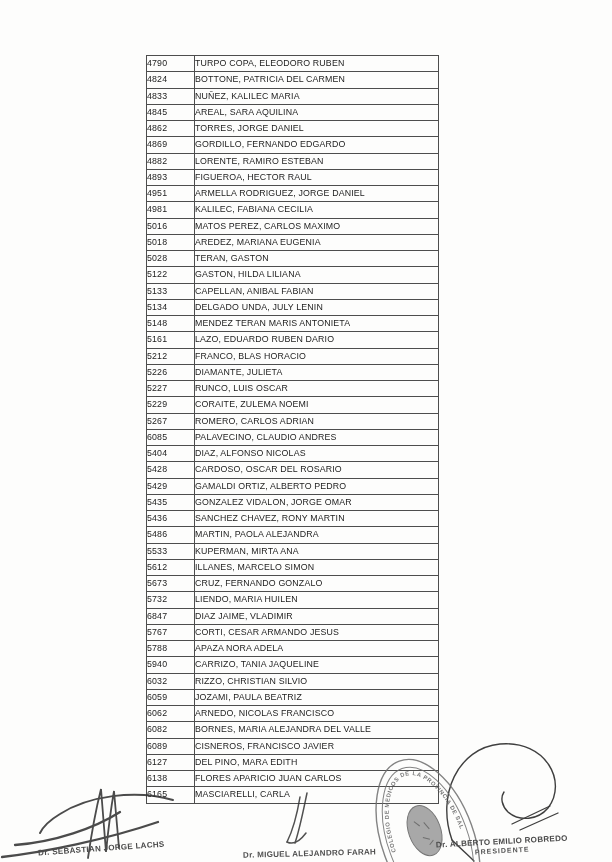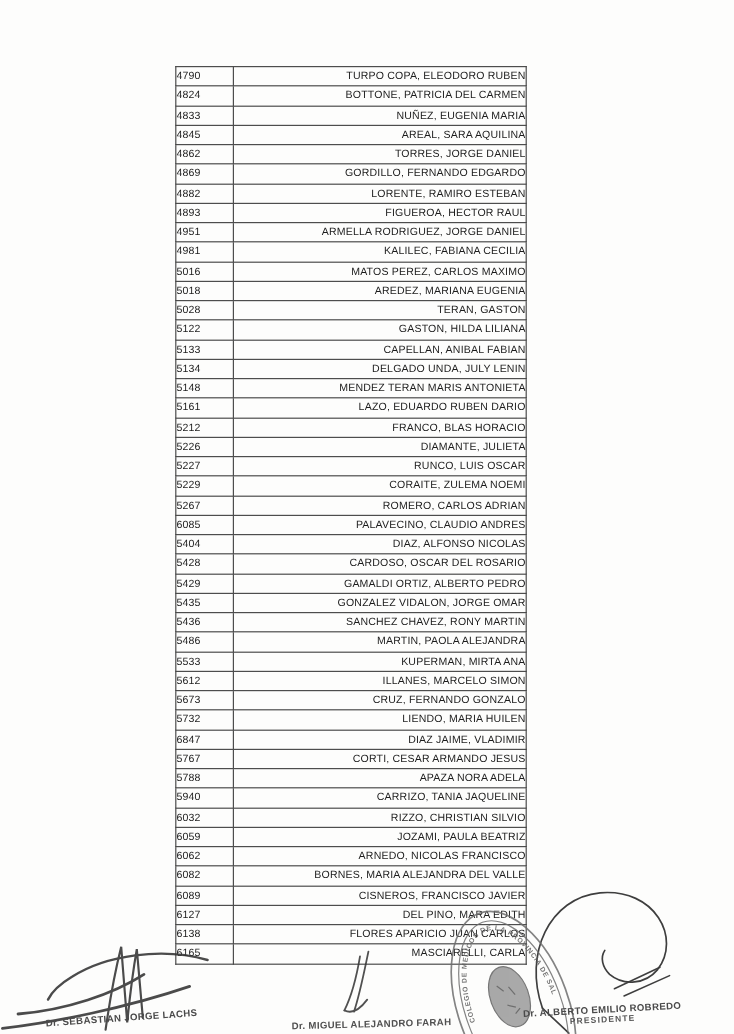--- a/index.html
+++ b/index.html
@@ -48,21 +48,21 @@
     letter-spacing: 0.15px;
     white-space: nowrap;
     overflow: hidden;
   }
   td.num {
     width: 47px;
     text-align: left;
   }
   td.name {
     width: 243px;
-    text-align: right;
+    text-align: left;
     padding-left: 7px;
   }
   .sig-label {
     position: absolute;
     font-size: 8px;
     font-weight: 600;
     color: #4a4a4a;
     letter-spacing: 0.3px;
     white-space: nowrap;
   }
@@ -112,21 +112,21 @@
         <tr>
           <td class="num">4790</td>
           <td class="name">TURPO COPA, ELEODORO RUBEN</td>
         </tr>
         <tr>
           <td class="num">4824</td>
           <td class="name">BOTTONE, PATRICIA DEL CARMEN</td>
         </tr>
         <tr>
           <td class="num">4833</td>
-          <td class="name">NUÑEZ, EUGENIA MARIA</td>
+          <td class="name">NUÑEZ, KALILEC MARIA</td>
         </tr>
         <tr>
           <td class="num">4845</td>
           <td class="name">AREAL, SARA AQUILINA</td>
         </tr>
         <tr>
           <td class="num">4862</td>
           <td class="name">TORRES, JORGE DANIEL</td>
         </tr>
         <tr>

